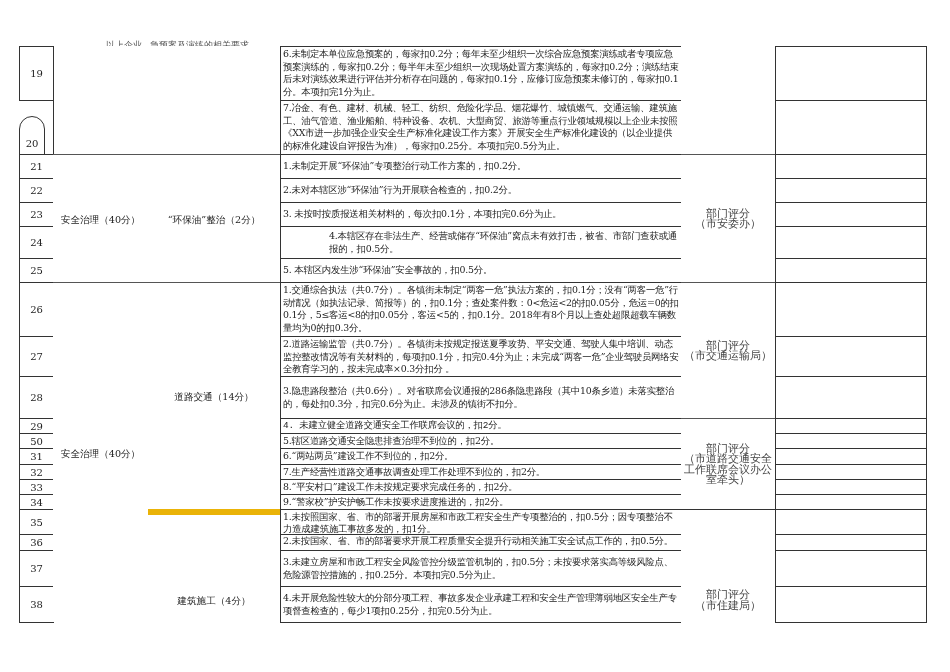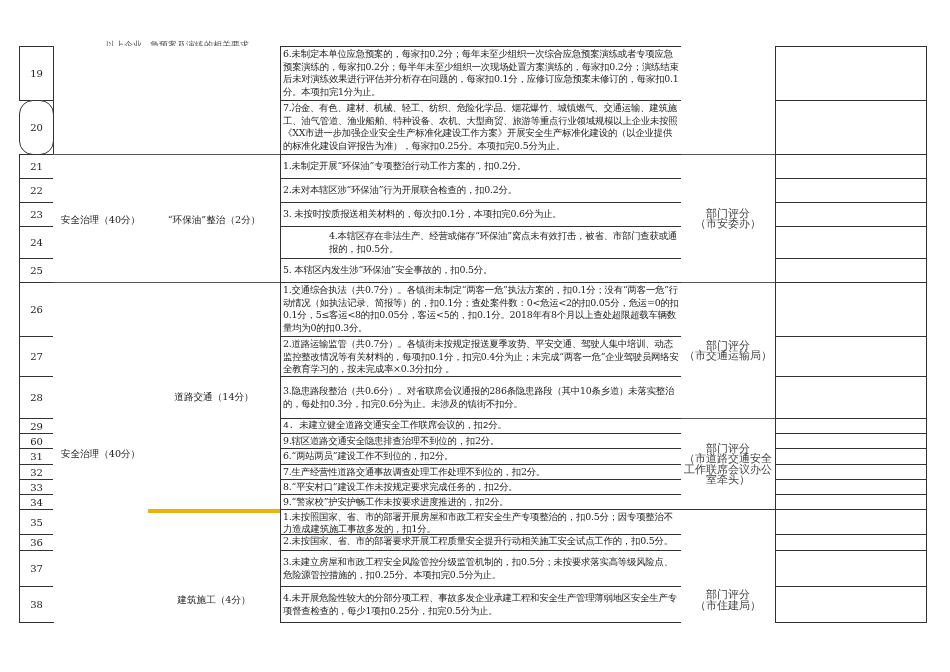--- a/index.html
+++ b/index.html
@@ -21,62 +21,62 @@
 
 <div class="sheet">
 
   <div class="partial" style="left:101px;top:20px;width:46px;text-align:center;">
     <span>以上企业</span><br>
     <span>）</span>
   </div>
   <div class="partial" style="left:150px;top:20px;width:125px;">急预案及演练的相关要求。</div>
 
   <div class="cell b num" style="left:19px;top:26px;width:35px;height:55px;">19</div>
-  <div class="cell b num" style="left:19px;top:80px;width:35px;height:55px;border-radius:14px;">20</div>
+  <div class="cell b num" style="left:19px;top:96px;width:26px;height:55px;border-radius:14px;">20</div>
   <div class="cell b num" style="left:19px;top:134px;width:35px;height:25px;">21</div>
   <div class="cell b num" style="left:19px;top:158px;width:35px;height:25px;">22</div>
   <div class="cell b num" style="left:19px;top:182px;width:35px;height:25px;">23</div>
   <div class="cell b num" style="left:19px;top:206px;width:35px;height:33px;">24</div>
   <div class="cell b num" style="left:19px;top:238px;width:35px;height:25px;">25</div>
   <div class="cell b num" style="left:19px;top:262px;width:35px;height:55px;">26</div>
   <div class="cell b num" style="left:19px;top:316px;width:35px;height:41px;">27</div>
   <div class="cell b num" style="left:19px;top:356px;width:35px;height:43px;">28</div>
   <div class="cell b num" style="left:19px;top:398px;width:35px;height:16px;">29</div>
-  <div class="cell b num" style="left:19px;top:413px;width:35px;height:16px;">60</div>
+  <div class="cell b num" style="left:19px;top:413px;width:35px;height:16px;">50</div>
   <div class="cell b num" style="left:19px;top:428px;width:35px;height:17px;">31</div>
   <div class="cell b num" style="left:19px;top:444px;width:35px;height:16px;">32</div>
   <div class="cell b num" style="left:19px;top:459px;width:35px;height:16px;">33</div>
   <div class="cell b num" style="left:19px;top:474px;width:35px;height:16px;">34</div>
   <div class="cell b num" style="left:19px;top:489px;width:35px;height:26px;">35</div>
   <div class="cell b num" style="left:19px;top:514px;width:35px;height:17px;">36</div>
   <div class="cell b num" style="left:19px;top:530px;width:35px;height:37px;">37</div>
   <div class="cell b num" style="left:19px;top:566px;width:35px;height:37px;">38</div>
 
   <div class="cell" style="left:53px;top:26px;width:47px;height:109px;border-left:1px solid #333;border-right:1px solid #333;"></div>
   <div class="cell" style="left:99px;top:26px;width:50px;height:109px;border-right:1px solid #333;"></div>
   <div class="cell center" style="left:53px;top:134px;width:96px;height:129px;border-top:1px solid #555;border-right:1px solid #333;">安全治理（40分）</div>
   <div class="cell center" style="left:53px;top:262px;width:96px;height:341px;border-top:1px solid #555;border-right:1px solid #333;">安全治理（40分）</div>
 
   <div class="cell" style="left:148px;top:26px;width:133px;height:109px;border-right:1px solid #333;"></div>
   <div class="cell center" style="left:148px;top:134px;width:133px;height:129px;border-top:1px solid #555;border-right:1px solid #333;">“环保油”整治（2分）</div>
   <div class="cell center" style="left:148px;top:262px;width:133px;height:228px;border-top:1px solid #555;border-right:1px solid #333;">道路交通（14分）</div>
-  <div class="cell" style="left:148px;top:489px;width:133px;height:114px;border-top:4px solid #eab308;border-right:1px solid #333;display:flex;align-items:center;justify-content:center;padding-top:64px;font-size:9.6px;">建筑施工（4分）</div>
+  <div class="cell" style="left:148px;top:489px;width:133px;height:114px;border-top:6px solid #eab308;border-right:1px solid #333;display:flex;align-items:center;justify-content:center;padding-top:64px;font-size:9.6px;">建筑施工（4分）</div>
 
   <div class="cell b txt" style="left:280px;top:26px;width:402px;height:55px;">6.未制定本单位应急预案的，每家扣0.2分；每年未至少组织一次综合应急预案演练或者专项应急预案演练的，每家扣0.2分；每半年未至少组织一次现场处置方案演练的，每家扣0.2分；演练结束后未对演练效果进行评估并分析存在问题的，每家扣0.1分，应修订应急预案未修订的，每家扣0.1分。本项扣完1分为止。</div>
   <div class="cell b txt" style="left:280px;top:80px;width:402px;height:55px;">7.冶金、有色、建材、机械、轻工、纺织、危险化学品、烟花爆竹、城镇燃气、交通运输、建筑施工、油气管道、渔业船舶、特种设备、农机、大型商贸、旅游等重点行业领域规模以上企业未按照《XX市进一步加强企业安全生产标准化建设工作方案》开展安全生产标准化建设的（以企业提供的标准化建设自评报告为准），每家扣0.25分。本项扣完0.5分为止。</div>
   <div class="cell b txt vc" style="left:280px;top:134px;width:402px;height:25px;">1.未制定开展“环保油”专项整治行动工作方案的，扣0.2分。</div>
   <div class="cell b txt vc" style="left:280px;top:158px;width:402px;height:25px;">2.未对本辖区涉“环保油”行为开展联合检查的，扣0.2分。</div>
   <div class="cell b txt vc" style="left:280px;top:182px;width:402px;height:25px;">3. 未按时按质报送相关材料的，每次扣0.1分，本项扣完0.6分为止。</div>
   <div class="cell b txt vc" style="left:280px;top:206px;width:402px;height:33px;padding-left:48px;">4.本辖区存在非法生产、经营或储存“环保油”窝点未有效打击，被省、市部门查获或通报的，扣0.5分。</div>
   <div class="cell b txt vc" style="left:280px;top:238px;width:402px;height:25px;">5. 本辖区内发生涉“环保油”安全事故的，扣0.5分。</div>
   <div class="cell b txt" style="left:280px;top:262px;width:402px;height:55px;">1.交通综合执法（共0.7分）。各镇街未制定“两客一危”执法方案的，扣0.1分；没有“两客一危”行动情况（如执法记录、简报等）的，扣0.1分；查处案件数：0&lt;危运&lt;2的扣0.05分，危运=0的扣0.1分，5≤客运&lt;8的扣0.05分，客运&lt;5的，扣0.1分。2018年有8个月以上查处超限超载车辆数量均为0的扣0.3分。</div>
   <div class="cell b txt" style="left:280px;top:316px;width:402px;height:41px;">2.道路运输监管（共0.7分）。各镇街未按规定报送夏季攻势、平安交通、驾驶人集中培训、动态监控整改情况等有关材料的，每项扣0.1分，扣完0.4分为止；未完成“两客一危”企业驾驶员网络安全教育学习的，按未完成率×0.3分扣分 。</div>
   <div class="cell b txt vc" style="left:280px;top:356px;width:402px;height:43px;">3.隐患路段整治（共0.6分）。对省联席会议通报的286条隐患路段（其中10条乡道）未落实整治的，每处扣0.3分，扣完0.6分为止。未涉及的镇街不扣分。</div>
   <div class="cell b txt" style="left:280px;top:398px;width:402px;height:16px;line-height:13px;padding-top:0;font-family:Liberation Mono, monospace;">4. 未建立健全道路交通安全工作联席会议的，扣2分。</div>
-  <div class="cell b txt" style="left:280px;top:413px;width:402px;height:16px;line-height:13px;padding-top:0;">9.辖区道路交通安全隐患排查治理不到位的，扣2分。</div>
+  <div class="cell b txt" style="left:280px;top:413px;width:402px;height:16px;line-height:13px;padding-top:0;">5.辖区道路交通安全隐患排查治理不到位的，扣2分。</div>
   <div class="cell b txt" style="left:280px;top:428px;width:402px;height:17px;line-height:14px;padding-top:0;">6.“两站两员”建设工作不到位的，扣2分。</div>
   <div class="cell b txt" style="left:280px;top:444px;width:402px;height:16px;line-height:13px;padding-top:0;">7.生产经营性道路交通事故调查处理工作处理不到位的，扣2分。</div>
   <div class="cell b txt" style="left:280px;top:459px;width:402px;height:16px;line-height:13px;padding-top:0;">8.“平安村口”建设工作未按规定要求完成任务的，扣2分。</div>
   <div class="cell b txt" style="left:280px;top:474px;width:402px;height:16px;line-height:13px;padding-top:0;">9.“警家校”护安护畅工作未按要求进度推进的，扣2分。</div>
   <div class="cell b txt" style="left:280px;top:489px;width:402px;height:26px;line-height:11.5px;">1.未按照国家、省、市的部署开展房屋和市政工程安全生产专项整治的，扣0.5分；因专项整治不力造成建筑施工事故多发的，扣1分。</div>
   <div class="cell b txt" style="left:280px;top:514px;width:402px;height:17px;line-height:11px;padding-top:0;">2.未按国家、省、市的部署要求开展工程质量安全提升行动相关施工安全试点工作的，扣0.5分。</div>
   <div class="cell b txt vc" style="left:280px;top:530px;width:402px;height:37px;">3.未建立房屋和市政工程安全风险管控分级监管机制的，扣0.5分；未按要求落实高等级风险点、危险源管控措施的，扣0.25分。本项扣完0.5分为止。</div>
   <div class="cell b txt vc" style="left:280px;top:566px;width:402px;height:37px;">4.未开展危险性较大的分部分项工程、事故多发企业承建工程和安全生产管理薄弱地区安全生产专项督查检查的，每少1项扣0.25分，扣完0.5分为止。</div>
 
   <div class="cell" style="left:681px;top:26px;width:95px;height:109px;border-right:1px solid #333;"></div>

